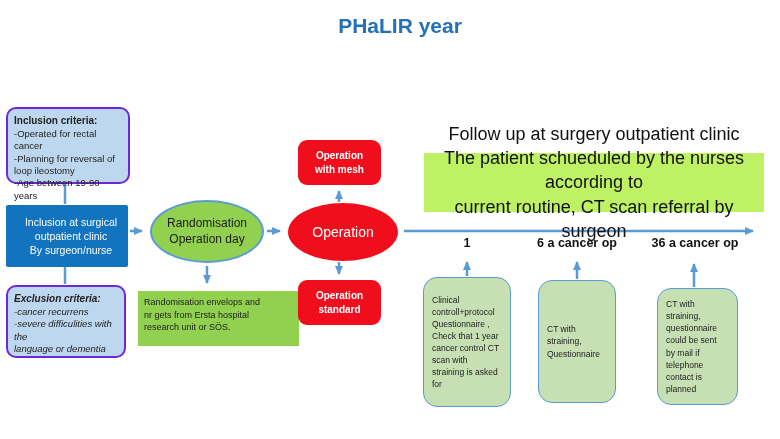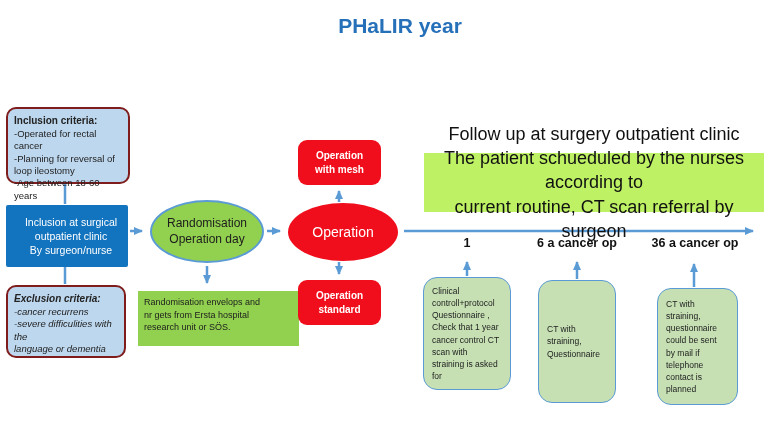--- a/index.html
+++ b/index.html
@@ -1,21 +1,21 @@
 <!DOCTYPE html>
 <html><head>
 <meta charset="utf-8">
 <style>
   html,body{margin:0;padding:0;background:#fff;}
   .canvas{position:relative;width:780px;height:439px;background:#ffffff;overflow:hidden;
           font-family:"Liberation Sans",sans-serif;color:#1a1a1a;}
   .abs{position:absolute;box-sizing:border-box;}
   .pre{white-space:pre-line;}
   .title{left:20px;top:14px;width:760px;text-align:center;font-size:21px;font-weight:bold;color:#2570B8;}
-  .criteria{background:#BDD7EE;border:2px solid #7f1d1d;border-radius:10px;padding:5px 6px;
+  .criteria{background:#BDD7EE;border:2px solid #6d28d9;border-radius:10px;padding:5px 6px;
             font-size:9.5px;line-height:1.3;color:#222;}
   .criteria .head{font-weight:bold;font-size:10px;margin-bottom:1px;}
   .bluebox{background:#1273BE;color:#fff;border-radius:2px;display:flex;align-items:center;
            justify-content:center;text-align:center;font-size:10.5px;line-height:1.35;}
   .gellipse{background:#92D050;border:2px solid #5B9BD5;border-radius:50%;display:flex;
             align-items:center;justify-content:center;text-align:center;font-size:12px;line-height:1.3;color:#1c1c1c;}
   .greenbox{background:#92D050;padding:5px 6px;font-size:9px;line-height:1.4;color:#1c1c1c;}
   .redbox{background:#F10E1C;color:#fff;border-radius:9px;display:flex;align-items:center;
           justify-content:center;text-align:center;font-size:10px;font-weight:bold;line-height:1.35;}
   .redellipse{background:#F10E1C;color:#fff;border-radius:50%;display:flex;align-items:center;
@@ -55,21 +55,21 @@
       <path d="M577,279 L577,262" marker-end="url(#ah)"></path>
       <path d="M694,287 L694,264" marker-end="url(#ah)"></path>
     </g>
   </svg>
 
   <div class="abs criteria" style="left:6px;top:107px;width:124px;height:77px;">
     <div class="head">Inclusion criteria:</div>
     <div class="pre">-Operated for rectal cancer
 -Planning for reversal of
 loop ileostomy
--Age between 18-60 years</div>
+-Age between 19-90 years</div>
   </div>
 
   <div class="abs bluebox pre" style="left:6px;top:205px;width:122px;height:62px;padding-left:8px;">Inclusion at surgical
 outpatient clinic
 By surgeon/nurse</div>
 
   <div class="abs criteria" style="left:6px;top:285px;width:120px;height:73px;font-style:italic;">
     <div class="head">Exclusion criteria:</div>
     <div class="pre">-cancer recurrens
 -severe difficulities with the
@@ -94,21 +94,21 @@
   <div class="abs followup pre" style="left:424px;top:153px;width:340px;height:59px;">Follow up at surgery outpatient clinic
 The patient schueduled by the nurses according to
 current routine, CT scan referral by surgeon</div>
 
   <div class="abs unit" style="left:775px;top:211px;width:34px;padding-left:36px;">mån</div>
 
   <div class="abs tick" style="left:447px;top:236px;width:40px;">1</div>
   <div class="abs tick" style="left:527px;top:236px;width:100px;">6 a cancer op</div>
   <div class="abs tick" style="left:645px;top:236px;width:100px;">36 a cancer op</div>
 
-  <div class="abs note pre" style="left:423px;top:277px;width:88px;height:113px;">Clinical
+  <div class="abs note pre" style="left:423px;top:277px;width:88px;height:130px;">Clinical
 controll+protocol
 Questionnaire ,
 Check that 1 year
 cancer control CT
 scan with
 straining is asked
 for</div>
 
   <div class="abs note pre" style="left:538px;top:280px;width:78px;height:123px;">CT with
 straining,

